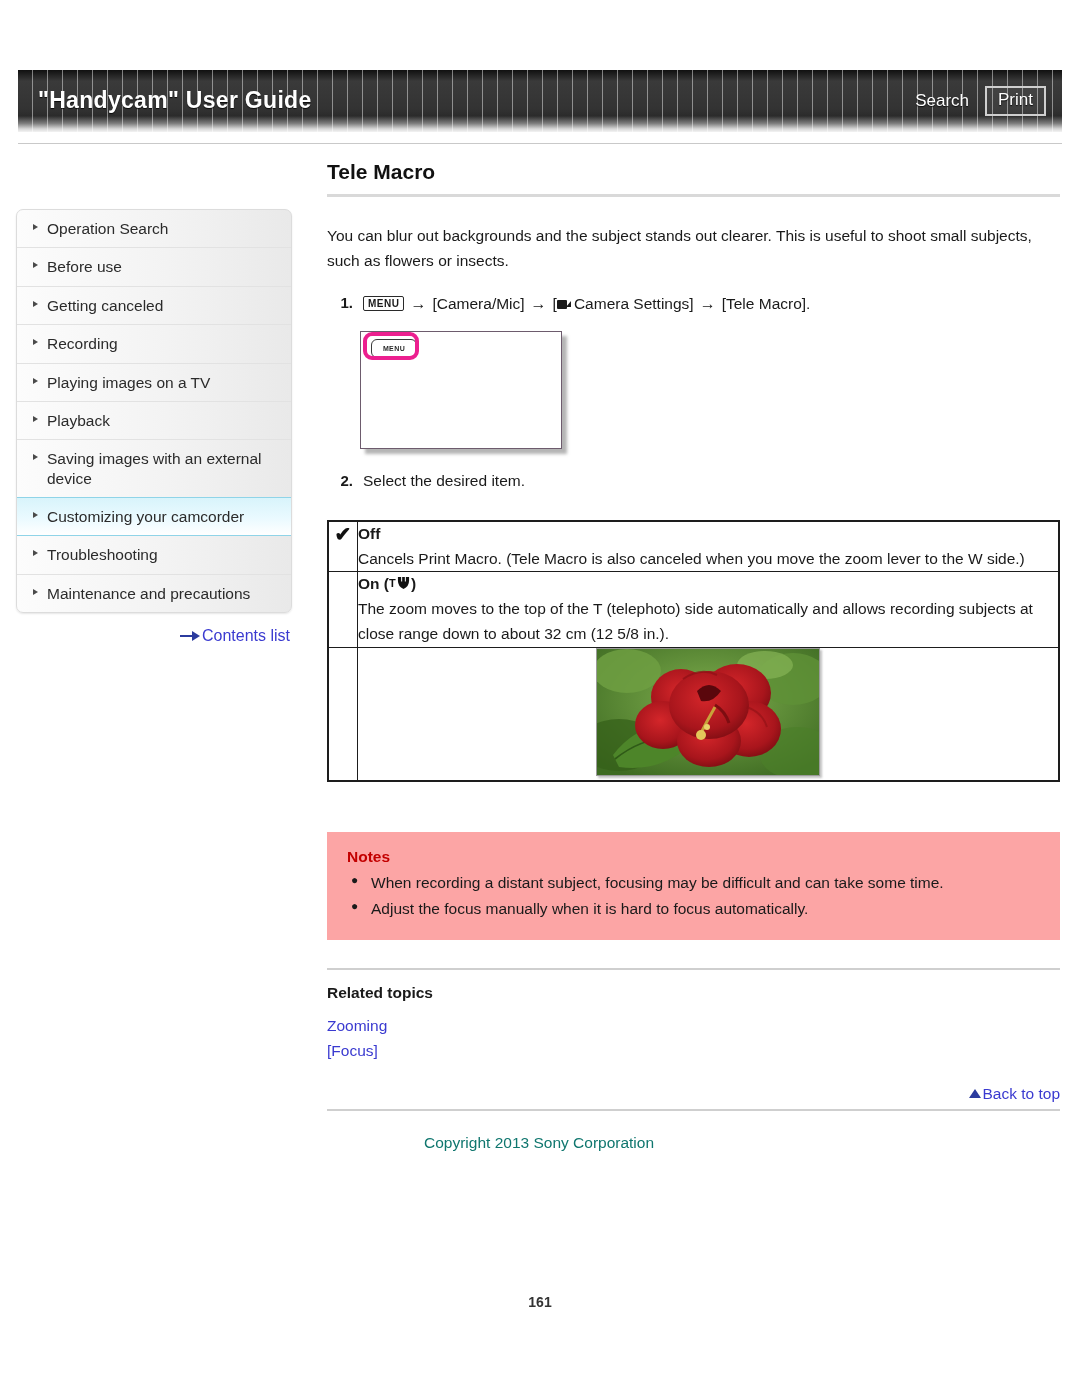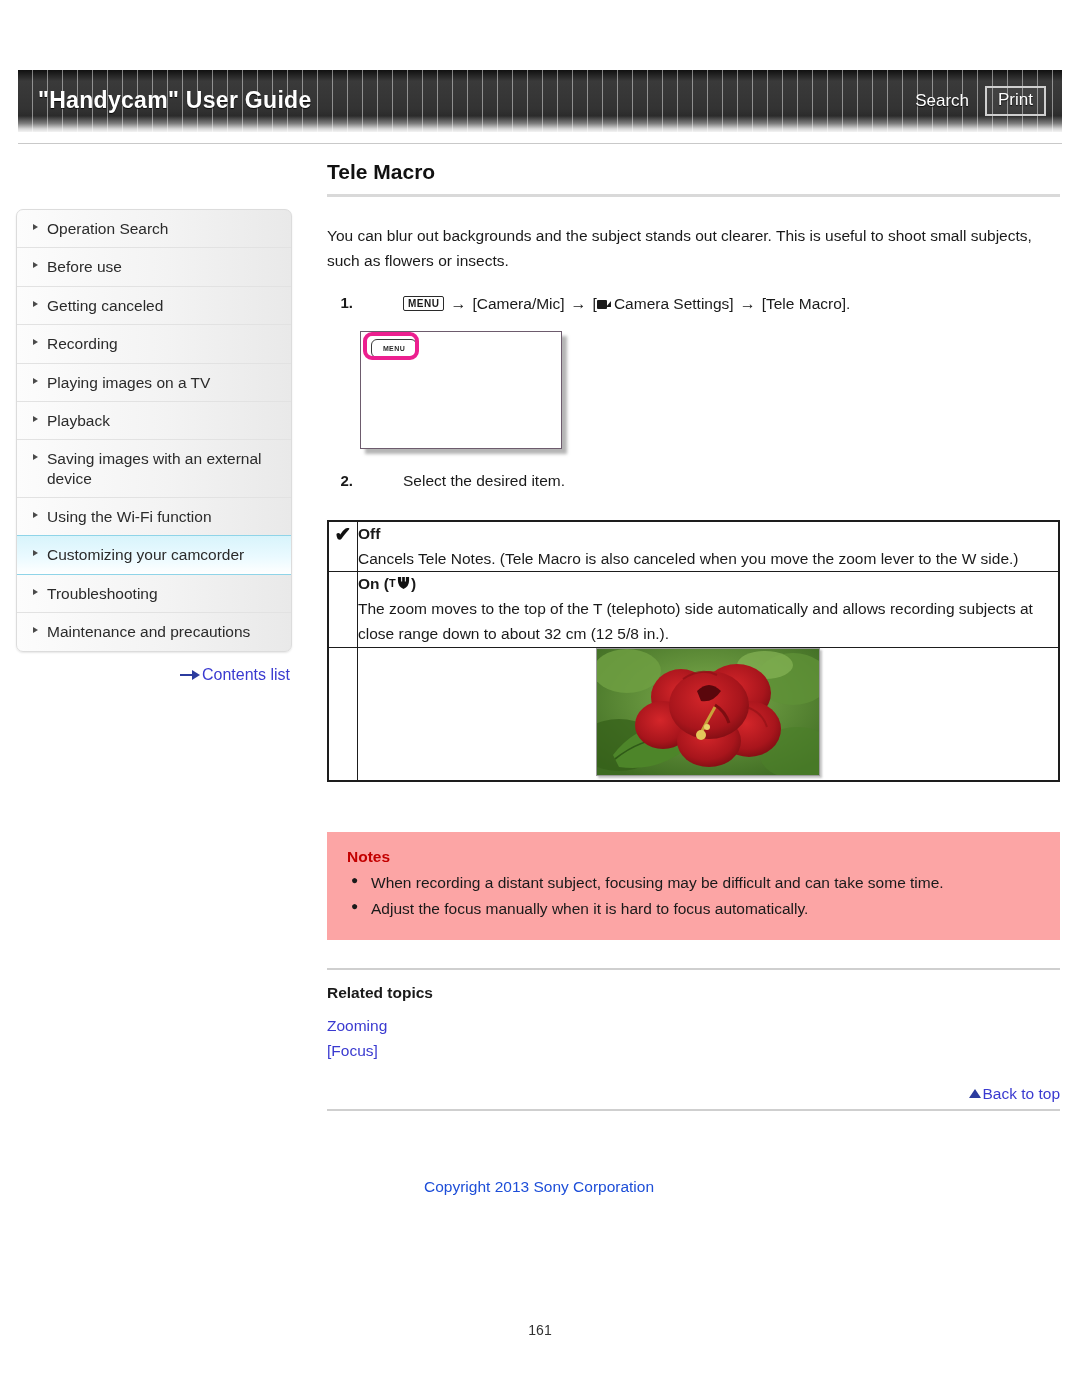--- a/index.html
+++ b/index.html
@@ -203,21 +203,21 @@
     margin-bottom: 6px;
   }
   .step-num {
     width: 26px;
     flex: 0 0 26px;
     font-weight: bold;
     text-align: right;
     padding-right: 10px;
     font-size: 15px;
   }
-  .step-body { flex: 1; margin-left: 40px; }
+  .step-body { flex: 1; }
   .menu-chip {
     display: inline-block;
     border: 1.5px solid #2a2a2a;
     border-radius: 2px;
     font-size: 10px;
     font-weight: bold;
     letter-spacing: .5px;
     padding: 1px 4px;
     line-height: 1.1;
     vertical-align: 2px;
@@ -413,32 +413,33 @@
     cursor: pointer;
   }
   #footer-rule {
     height: 2px;
     background: #cfcfcf;
     margin-top: 6px;
   }
   #copyright {
     position: absolute;
     left: 424px;
-    top: 1178px;
-    font-size: 15.5px;
-    color: #1d4ed8;
+    top: 1134px;
+    font-size: 15.5px;
+    color: #0f766e;
   }
   #page-number {
     position: absolute;
     left: 0;
     right: 0;
-    top: 1322px;
+    top: 1294px;
     text-align: center;
     font-size: 14px;
     color: #333;
+    font-weight: bold;
   }
 </style>
 </head>
 <body>
 
 <div id="header-banner">
   <div id="header-title">"Handycam" User Guide</div>
   <div id="header-actions">
     <span id="search-link">Search</span>
     <span id="print-button">Print</span>
@@ -468,24 +469,20 @@
       <span class="bullet"></span>
       <span>Playing images on a TV</span>
     </div>
     <div class="nav-item">
       <span class="bullet"></span>
       <span>Playback</span>
     </div>
     <div class="nav-item">
       <span class="bullet"></span>
       <span>Saving images with an external device</span>
-    </div>
-    <div class="nav-item">
-      <span class="bullet"></span>
-      <span>Using the Wi-Fi function</span>
     </div>
     <div class="nav-item active">
       <span class="bullet"></span>
       <span>Customizing your camcorder</span>
     </div>
     <div class="nav-item">
       <span class="bullet"></span>
       <span>Troubleshooting</span>
     </div>
     <div class="nav-item">
@@ -525,21 +522,21 @@
     <div class="step-num">2.</div>
     <div class="step-body">Select the desired item.</div>
   </div>
 
   <table id="options-table">
     <tbody>
         <tr>
       <td class="check-col">✔</td>
       <td class="desc-col">
         <div class="opt-name">Off</div>
-        <div>Cancels Tele Notes. (Tele Macro is also canceled when you move the zoom lever to the W side.)</div>
+        <div>Cancels Print Macro. (Tele Macro is also canceled when you move the zoom lever to the W side.)</div>
       </td>
     </tr>
     <tr>
       <td class="check-col"></td>
       <td class="desc-col">
         <div class="opt-name"><span>On</span><span> (</span><span class="macro-icon">
               <span class="t-letter">T</span>
               <svg class="tulip" viewBox="0 0 14 15" xmlns="http://www.w3.org/2000/svg">
                 <path d="M1 1 L13 1 L13 5 Q13 11 7 14 Q1 11 1 5 Z" fill="#111"></path>
                 <path d="M5 1 L5 6 M9 1 L9 6" stroke="#fff" stroke-width="1.1"></path>

